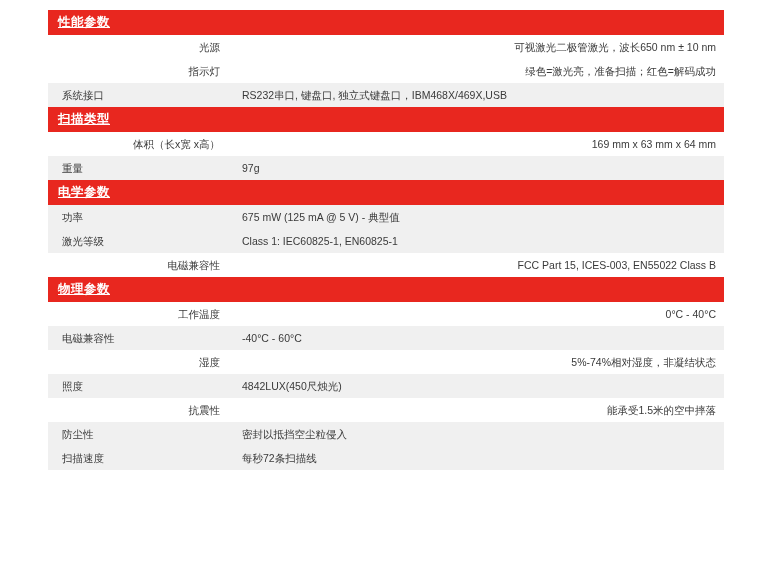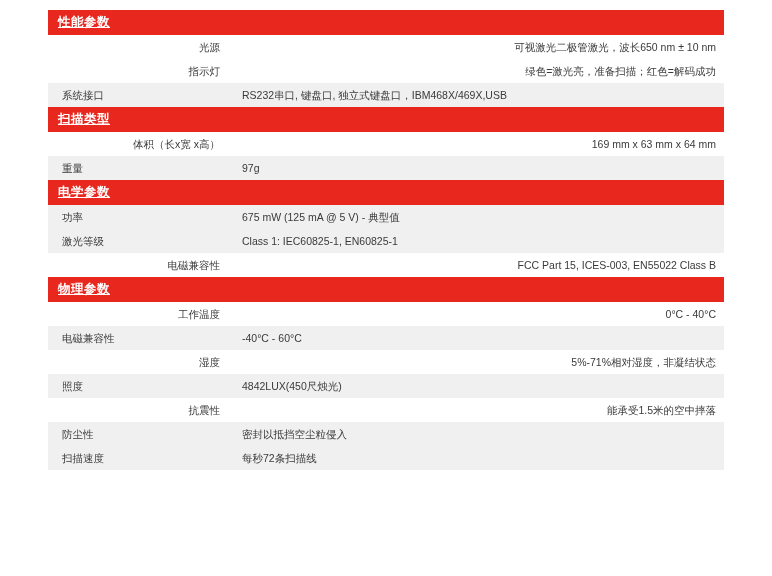--- a/index.html
+++ b/index.html
@@ -109,21 +109,21 @@
       <tr class="spec-row plain">
         <td class="col-label">工作温度</td>
         <td class="col-value">0°C - 40°C</td>
       </tr>
       <tr class="spec-row alt">
         <td class="col-label">电磁兼容性</td>
         <td class="col-value">-40°C - 60°C</td>
       </tr>
       <tr class="spec-row plain">
         <td class="col-label">湿度</td>
-        <td class="col-value">5%-71%相对湿度，非凝结状态</td>
+        <td class="col-value">5%-74%相对湿度，非凝结状态</td>
       </tr>
       <tr class="spec-row alt">
         <td class="col-label">照度</td>
         <td class="col-value">4842LUX(450尺烛光)</td>
       </tr>
       <tr class="spec-row plain">
         <td class="col-label">抗震性</td>
         <td class="col-value">能承受1.5米的空中摔落</td>
       </tr>
       <tr class="spec-row alt">

